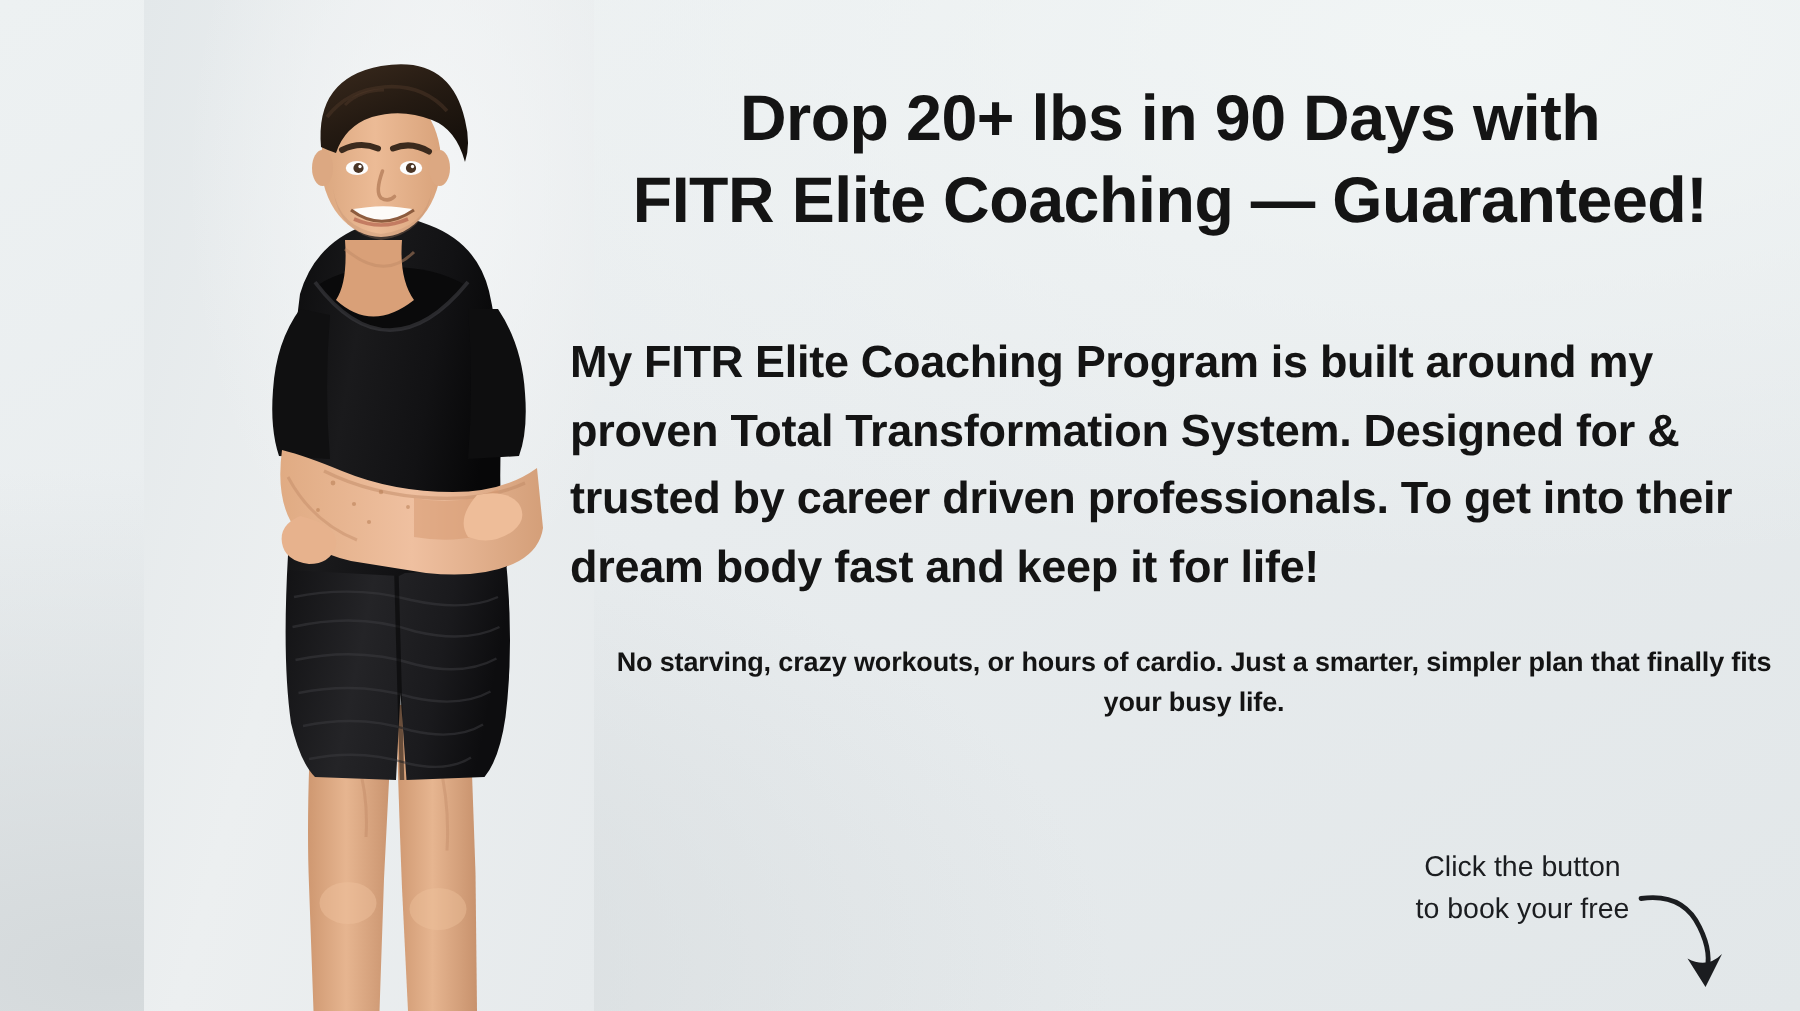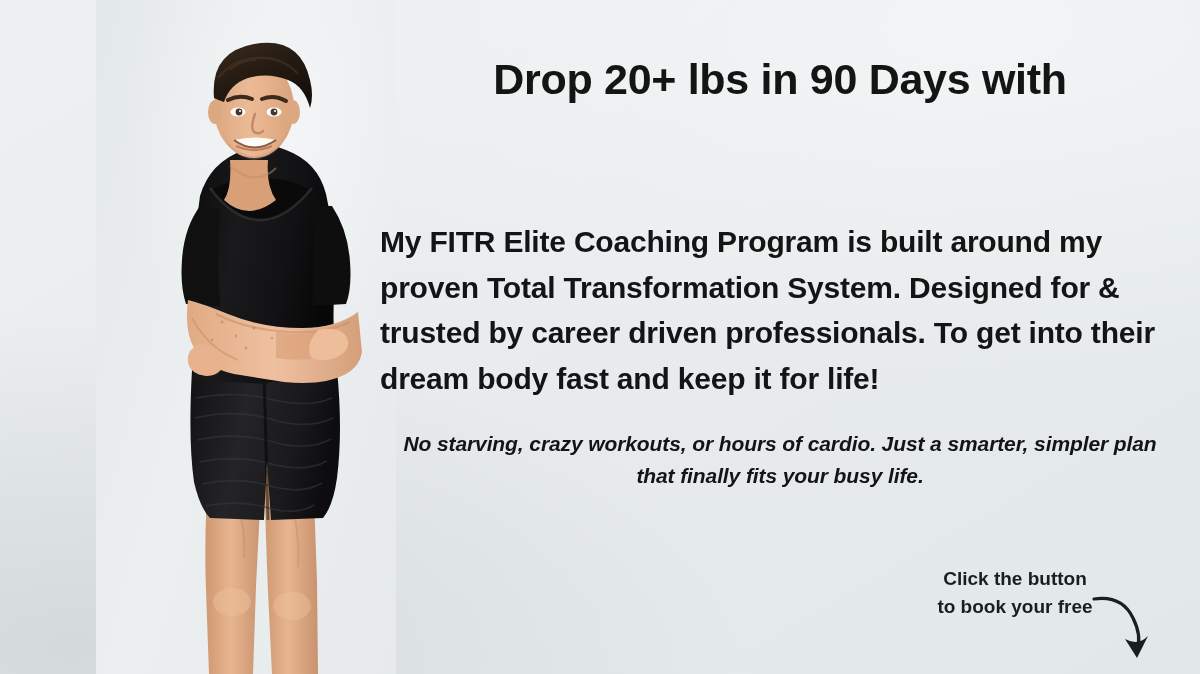--- a/index.html
+++ b/index.html
@@ -61,39 +61,38 @@
     text-align:left;
     color:#141414;
     font-size:30px;
     font-weight:700;
     line-height:1.52;
     letter-spacing:-0.2px;
   }
 
   .subnote {
     position:absolute;
-    top:428px; left:20px; width:780px;
+    top:428px; left:36px; width:780px;
     text-align:center;
     color:#141414;
-    font-size:21px;
+    font-size:18px;
     font-weight:700;
-    font-style:italic;
     line-height:1.52;
     letter-spacing:-0.1px;
   }
 
   
   .cta-cue {
     position:absolute;
     left:545px; top:565px;
     width:200px;
     text-align:center;
     color:#1b1d20;
     font-size:19px;
-    font-weight:700;
+    font-weight:400;
     line-height:1.48;
   }
   .cta-arrow {
     position:absolute;
     left:722px; top:586px;
     width:70px; height:80px;
   }
 </style>
 </head>
 <body>
@@ -215,20 +214,21 @@
       <path d="M140 146 q18 8 36 0" stroke="#b4644f" stroke-width="2.4" fill="none" opacity=".7"></path>
 
       <path d="M126 126 q4 30 32 34 q30 -4 34 -34 q-4 26 -34 30 q-28 -4 -32 -30 z" fill="#b8876a" opacity=".28"></path>
     </svg>
   </div>
 
   <div class="content">
 
     <h1 class="headline">
       <span>Drop 20+ lbs in 90 Days with</span><br>
+      <span>FITR Elite Coaching — Guaranteed!</span>
     </h1>
 
     <p class="body-copy">My FITR Elite Coaching Program is built around my proven Total Transformation System. Designed for &amp; trusted by career driven professionals. To get into their dream body fast and keep it for life!</p>
 
     <p class="subnote">No starving, crazy workouts, or hours of cardio. Just a smarter, simpler plan that finally fits your busy life.</p>
 
     <div class="cta-cue">
       <div>Click the button</div>
       <div>to book your free</div>
     </div>

